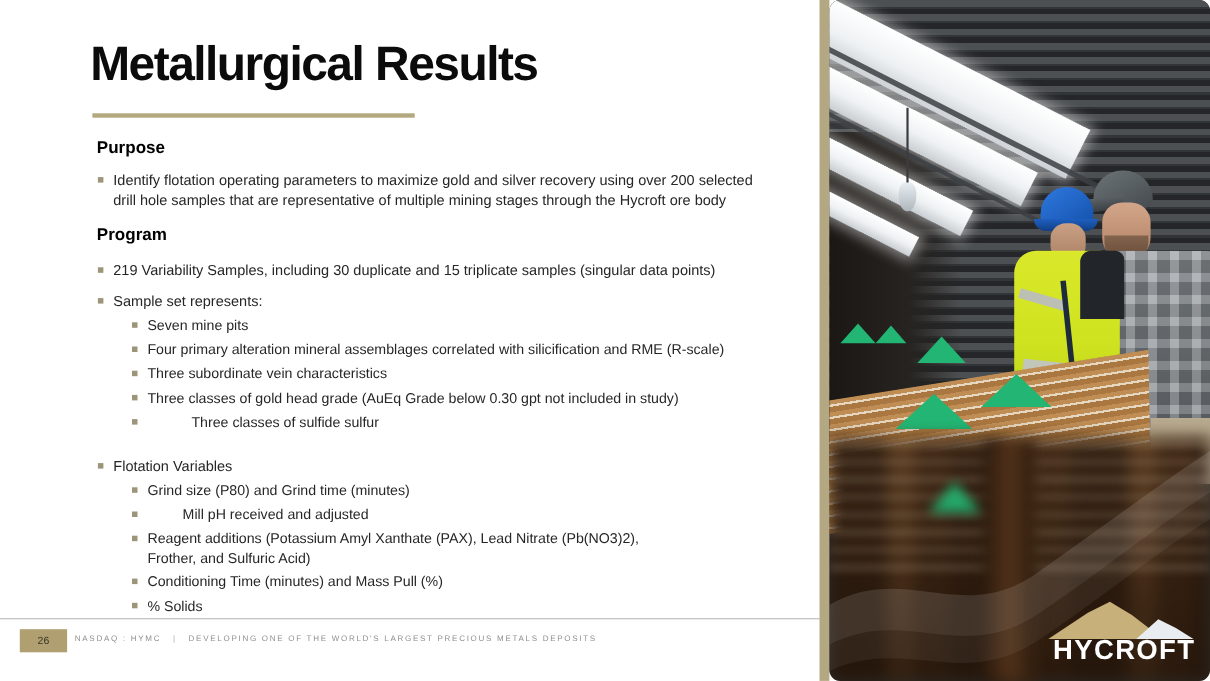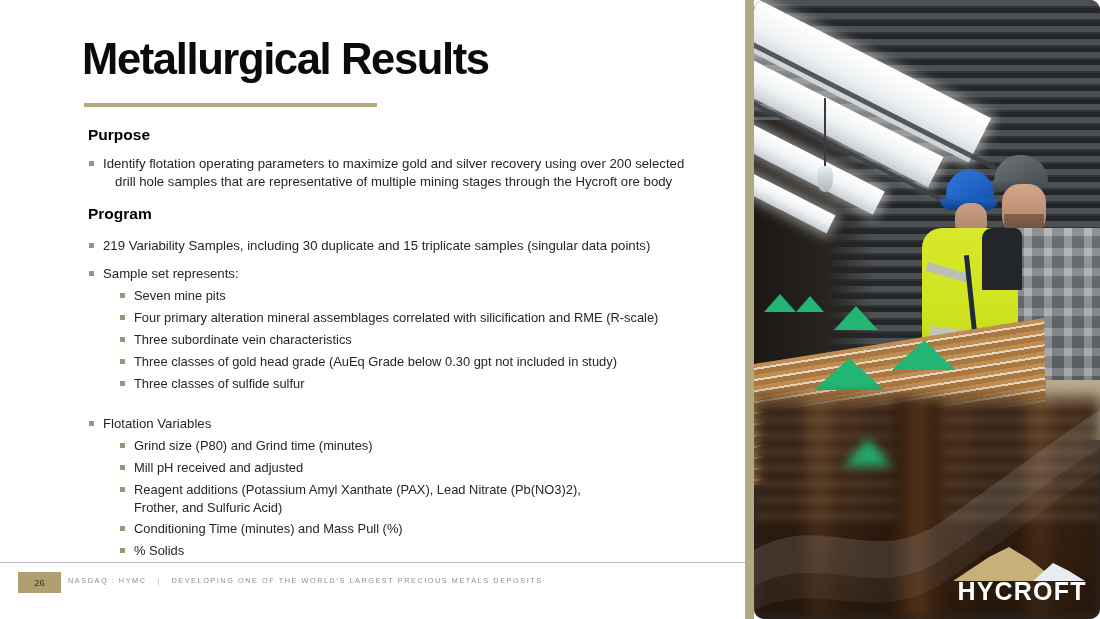--- a/index.html
+++ b/index.html
@@ -454,21 +454,21 @@
 
 <div id="slide">
 
   <div id="content-area">
 
     <div id="page-title">Metallurgical Results</div>
     <div id="title-rule"></div>
 
     <div class="section-heading" id="heading-purpose">Purpose</div>
 
-    <div class="bullet-row lvl1" style="top:155px; width:650px;text-align:center;">
+    <div class="bullet-row lvl1" style="top:155px; width:650px;">
       <span class="bullet-mark"></span>
       <span class="bullet-text">Identify flotation operating parameters to maximize gold and silver recovery using over 200 selected
 drill hole samples that are representative of multiple mining stages through the Hycroft ore body</span>
     </div>
 
     <div class="section-heading" id="heading-program">Program</div>
 
     <div class="bullet-row lvl1" style="top:237px; width:650px;">
       <span class="bullet-mark"></span>
       <span class="bullet-text">219 Variability Samples, including 30 duplicate and 15 triplicate samples (singular data points)</span>
@@ -492,36 +492,36 @@
     <div class="bullet-row lvl2" style="top:331px; width:620px;">
       <span class="bullet-mark"></span>
       <span class="bullet-text">Three subordinate vein characteristics</span>
     </div>
 
     <div class="bullet-row lvl2" style="top:353px; width:620px;">
       <span class="bullet-mark"></span>
       <span class="bullet-text">Three classes of gold head grade  (AuEq Grade below 0.30 gpt not included in study)</span>
     </div>
 
-    <div class="bullet-row lvl2" style="top:375px; width:620px;">
+    <div class="bullet-row lvl2" style="top:375px; width:620px;gap:40px;">
       <span class="bullet-mark"></span>
       <span class="bullet-text">Three classes of sulfide sulfur</span>
     </div>
 
     <div class="bullet-row lvl1" style="top:415px; width:650px;">
       <span class="bullet-mark"></span>
       <span class="bullet-text">Flotation Variables</span>
     </div>
 
     <div class="bullet-row lvl2" style="top:437px; width:620px;">
       <span class="bullet-mark"></span>
       <span class="bullet-text">Grind size (P80) and Grind time (minutes)</span>
     </div>
 
-    <div class="bullet-row lvl2" style="top:459px; width:620px;">
+    <div class="bullet-row lvl2" style="top:459px; width:620px;gap:32px;">
       <span class="bullet-mark"></span>
       <span class="bullet-text">Mill pH received and adjusted</span>
     </div>
 
     <div class="bullet-row lvl2" style="top:481px; width:620px;">
       <span class="bullet-mark"></span>
       <span class="bullet-text">Reagent additions (Potassium Amyl Xanthate (PAX), Lead Nitrate (Pb(NO3)2),
 Frother, and Sulfuric Acid)</span>
     </div>
 

